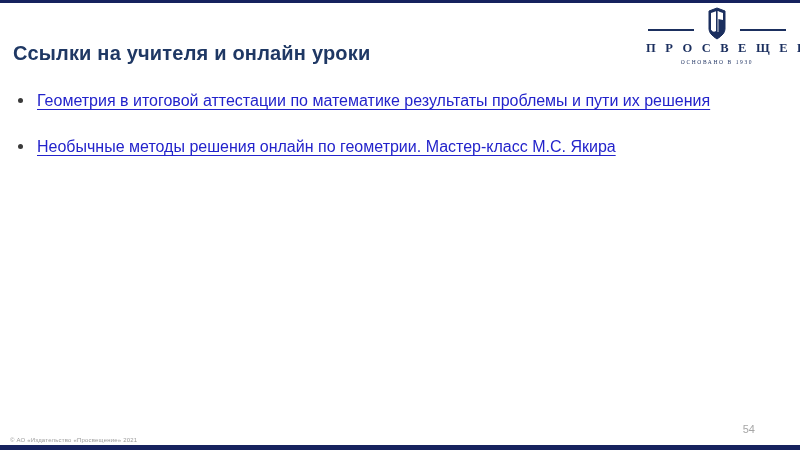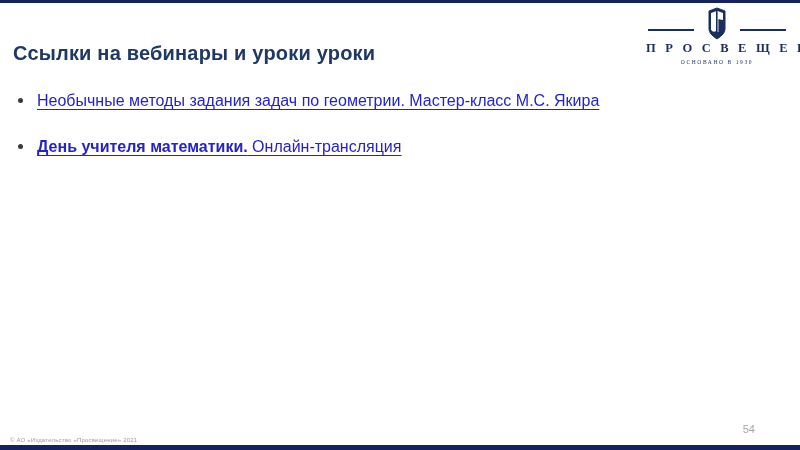--- a/index.html
+++ b/index.html
@@ -92,49 +92,49 @@
   .page-number {
     position: absolute; right: 45px; bottom: 15px;
     font-size: 11px; color: #a6a6a6;
   }
 </style>
 </head>
 <body>
 
 <div class="top-bar"></div>
 
-<h1 class="slide-title">Ссылки на вебинары и уроки уроки</h1>
+<h1 class="slide-title">Ссылки на учителя и онлайн уроки</h1>
 
 <div class="logo">
   <div class="logo-emblem">
     <span class="line left"></span>
     <span>
       <svg width="20" height="33" viewBox="0 0 20 33">
         <path d="M2 4 L10 1 L18 4 L18 22 Q18 27 10 32 Q2 27 2 22 Z" fill="#1b2f5f" stroke="#1b2f5f" stroke-width="1"></path>
         <path d="M4 6 L9 4.2 L9 24 Q6 26 4 22.5 Z" fill="#ffffff"></path>
         <path d="M11 4.2 L16 6 L16 13 L11 12 Z" fill="#ffffff"></path>
         <rect x="10.6" y="4" width="0.8" height="21" fill="#ffffff"></rect>
       </svg>
     </span>
     <span class="line right"></span>
   </div>
   <div class="logo-name">П Р О С В Е Щ Е Н И Е</div>
   <div class="logo-tagline">ОСНОВАНО В 1930</div>
 </div>
 
 <ul class="links-list">
+  <li>
+    <span class="bullet-dot"></span>
+    <a class="webinar-link"><span>Геометрия в итоговой аттестации по математике результаты проблемы и пути их решения</span></a>
+  </li>
 
 
   <li>
     <span class="bullet-dot"></span>
-    <a class="webinar-link"><span>Необычные методы задания задач по геометрии. Мастер-класс М.С. Якира</span></a>
+    <a class="webinar-link"><span>Необычные методы решения онлайн по геометрии. Мастер-класс М.С. Якира</span></a>
   </li>
 
-  <li>
-    <span class="bullet-dot"></span>
-    <a class="webinar-link"><span class="bold-part">День учителя математики.</span><span> Онлайн-трансляция</span></a>
-  </li>
 </ul>
 
 <div class="copyright">© АО «Издательство «Просвещение» 2021</div>
 <div class="page-number">54</div>
 
 <div class="bottom-bar"></div>
 
 </body></html>

